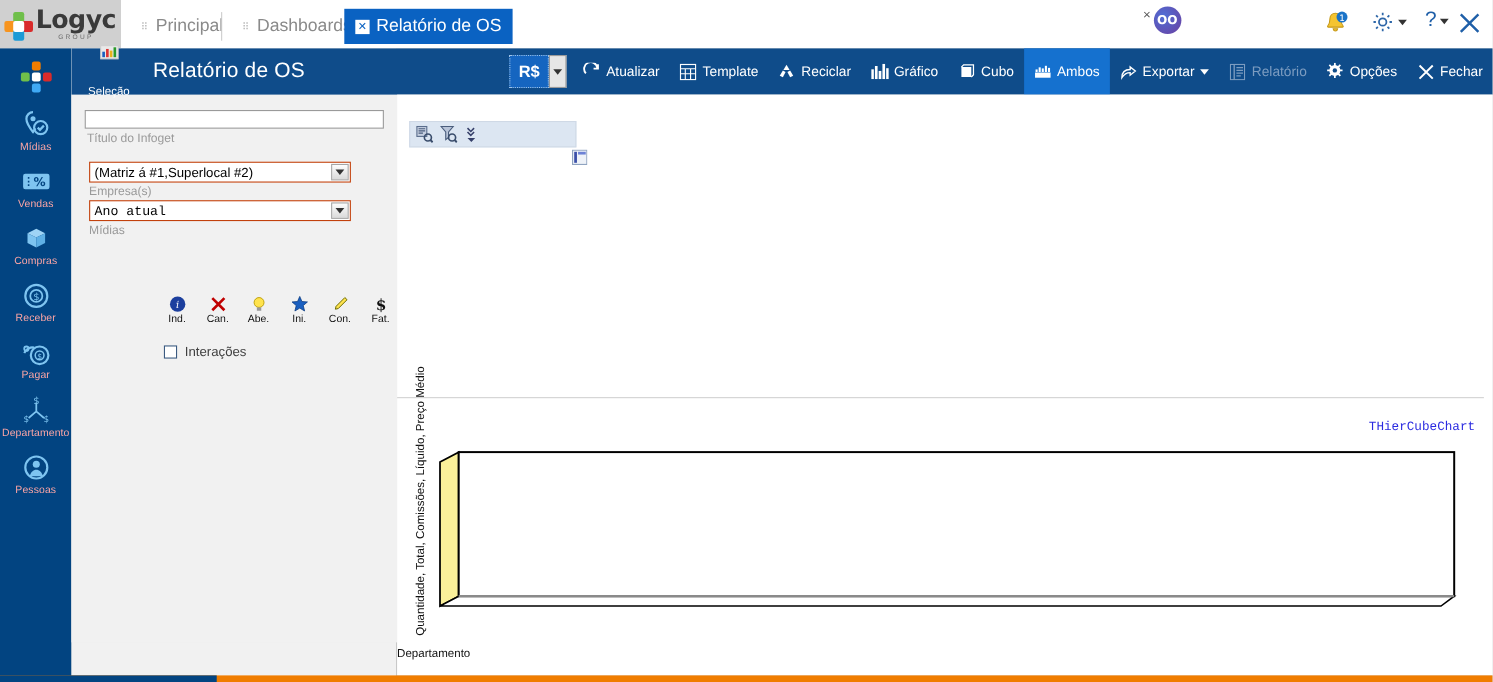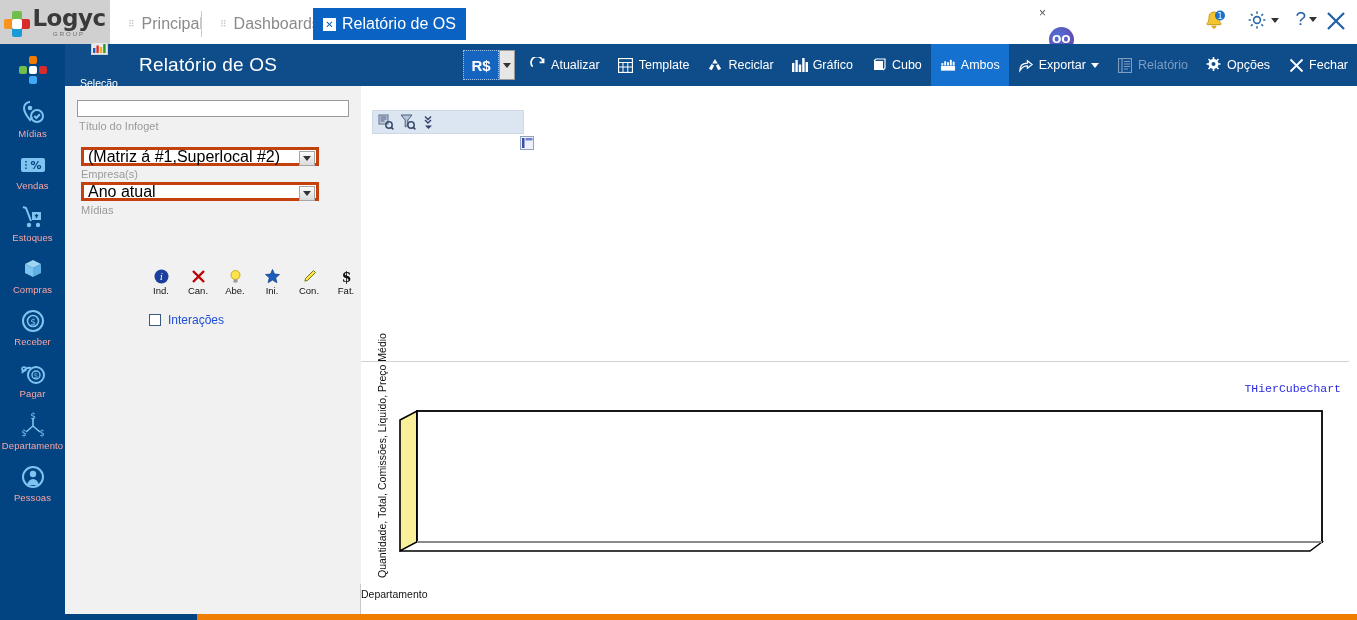--- a/index.html
+++ b/index.html
@@ -40,21 +40,21 @@
   .tab-sep{ position:absolute; top:11px; width:1px; height:26px; background:#ccc; }
   .tab.active{
     background:#0a62c2; color:#ffffff;
   }
   .tab .closebox{
     display:inline-block; width:13px; height:13px; background:#ffffff; color:#0a62c2;
     font-size:10px; line-height:13px; text-align:center; font-family:"DejaVu Sans", sans-serif;
   }
 
   #brand-x{ position:absolute; right:311px; top:6px; font-size:12px; color:#555; }
-  #brand{ position:absolute; right:167px; top:6px; display:flex; align-items:center; gap:5px;}
+  #brand{ position:absolute; right:167px; top:6px; display:flex; gap:5px;}
   .brand-badge{
     width:25px; height:25px; border-radius:50%;
     background:radial-gradient(circle at 35% 35%, #4f6fd6, #6b3fa0);
     color:#fff; font-size:11px; font-weight:bold; display:flex; align-items:center; justify-content:center;
     font-family:"DejaVu Sans", sans-serif;
   }
   .brand-word{
     font-size:24px; font-weight:bold; line-height:1;
     background:linear-gradient(90deg,#2c3e8f,#7a3f9d,#c0558f);
     -webkit-background-clip:text; background-clip:text; color:transparent;
@@ -86,36 +86,36 @@
     background:#f1f1f1; border-right:1px solid #c8c8c8;
   }
   #panel-inner{ position:absolute; left:0; top:0; width:296px; height:540px; background:#f1f1f1;}
   #infoget-title{
     position:absolute; left:12px; top:56px; width:272px; height:17px;
     border:1px solid #9a9a9a; background:#ffffff; font-size:12px; padding:0 3px;
     font-family:"Liberation Sans", sans-serif;
   }
   .field-cap{ position:absolute; font-size:11px; color:#9a9a9a; }
   .combo{
-    position:absolute; height:19px; border:3px solid #c2410c; background:#ffffff;
-    display:flex; align-items:center; font-size:16px; color:#000; padding-left:4px; cursor:pointer;
+    position:absolute; height:19px; border:1px solid #c2410c; background:#ffffff;
+    display:flex; align-items:center; font-size:12px; color:#000; padding-left:4px; cursor:pointer;
   }
   .combo .arrow{
     position:absolute; right:1px; top:1px; width:16px; height:15px;
     background:linear-gradient(#fdfdfd,#dadada); border:1px solid #a6a6a6;
     display:flex; align-items:center; justify-content:center;
   }
   .statusrow{ position:absolute; left:84px; top:224px; display:flex; gap:13px; }
   .status-btn{ display:flex; flex-direction:column; align-items:center; gap:1px; cursor:pointer; width:24px;}
   .status-btn .cap{ font-size:9.5px; color:#111; font-family:"Liberation Sans", sans-serif;}
   .status-ic{ width:16px; height:16px; display:flex; align-items:center; justify-content:center;}
 
   #interacoes{ position:absolute; left:84px; top:269px; display:flex; align-items:center; gap:7px; cursor:pointer;}
   #interacoes .box{ width:12px; height:12px; border:1px solid #3b5a80; background:#fff;}
-  #interacoes .cap{ font-size:12px; color:#1d4ed8;}
+  #interacoes .cap{ font-size:12px; color:#404040;}
 
   
   #toolbar{
     position:absolute; left:65px; top:44px; width:1292px; height:42px;
     background:#0f4c8a; display:flex; align-items:center; color:#ffffff;
   }
   #tb-selecao{
     width:60px; display:flex; flex-direction:column; align-items:center; justify-content:center;
     gap:16px; cursor:pointer; margin-left:4px;
   }
@@ -276,32 +276,20 @@
     <span class="nav-icon">
       <svg width="28" height="22" viewBox="0 0 28 22">
           <rect x="2" y="4" width="24" height="14" rx="2" fill="#7ec4f0"></rect>
           <text x="17" y="15" font-size="11" fill="#024481" text-anchor="middle" font-family="DejaVu Sans" font-weight="bold">%</text>
           <path d="M7 7v8" stroke="#024481" stroke-width="1.4" stroke-dasharray="1.5 1.8"></path>
         </svg>
     </span>
     <span class="lbl">Vendas</span>
   </div>
 
-  <div class="nav-item">
-    <span class="nav-icon">
-      <svg width="26" height="26" viewBox="0 0 26 26">
-          <path d="M3 3l3 1 5 13" fill="none" stroke="#7ec4f0" stroke-width="2"></path>
-          <circle cx="9" cy="21" r="2.2" fill="#7ec4f0"></circle>
-          <circle cx="18" cy="21" r="2.2" fill="#7ec4f0"></circle>
-          <rect x="12" y="8" width="9" height="8" fill="#7ec4f0"></rect>
-          <path d="M16.5 10v4M14.8 11.6h3.4" stroke="#024481" stroke-width="1.4"></path>
-        </svg>
-    </span>
-    <span class="lbl">Estoques</span>
-  </div>
 
   <div class="nav-item">
     <span class="nav-icon">
       <svg width="28" height="26" viewBox="0 0 28 26">
           <path d="M6 8l8-4 8 4-8 4z" fill="#9fd4f5"></path>
           <path d="M6 8v9l8 4v-9z" fill="#7ec4f0"></path>
           <path d="M22 8v9l-8 4v-9z" fill="#5fb0e5"></path>
         </svg>
     </span>
     <span class="lbl">Compras</span>
@@ -361,21 +349,21 @@
     <div class="field-cap" style="left:14px; top:76px;">Título do Infoget</div>
 
     <div class="combo" style="left:16px; top:103px; width:238px;">
       <span>(Matriz á #1,Superlocal #2)</span>
       <span class="arrow">
         <span class="caret"></span>
       </span>
     </div>
     <div class="field-cap" style="left:16px; top:124px;">Empresa(s)</div>
 
-    <div class="combo" style="left:16px; top:138px; width:238px;">
+    <div class="combo" style="left:16px; top:138px; width:238px;font-family:Liberation Mono, monospace;">
       <span>Ano atual</span>
       <span class="arrow">
         <span class="caret"></span>
       </span>
     </div>
     <div class="field-cap" style="left:16px; top:160px;">Mídias</div>
 
     <div class="statusrow">
       <div class="status-btn">
         <span class="status-ic">

